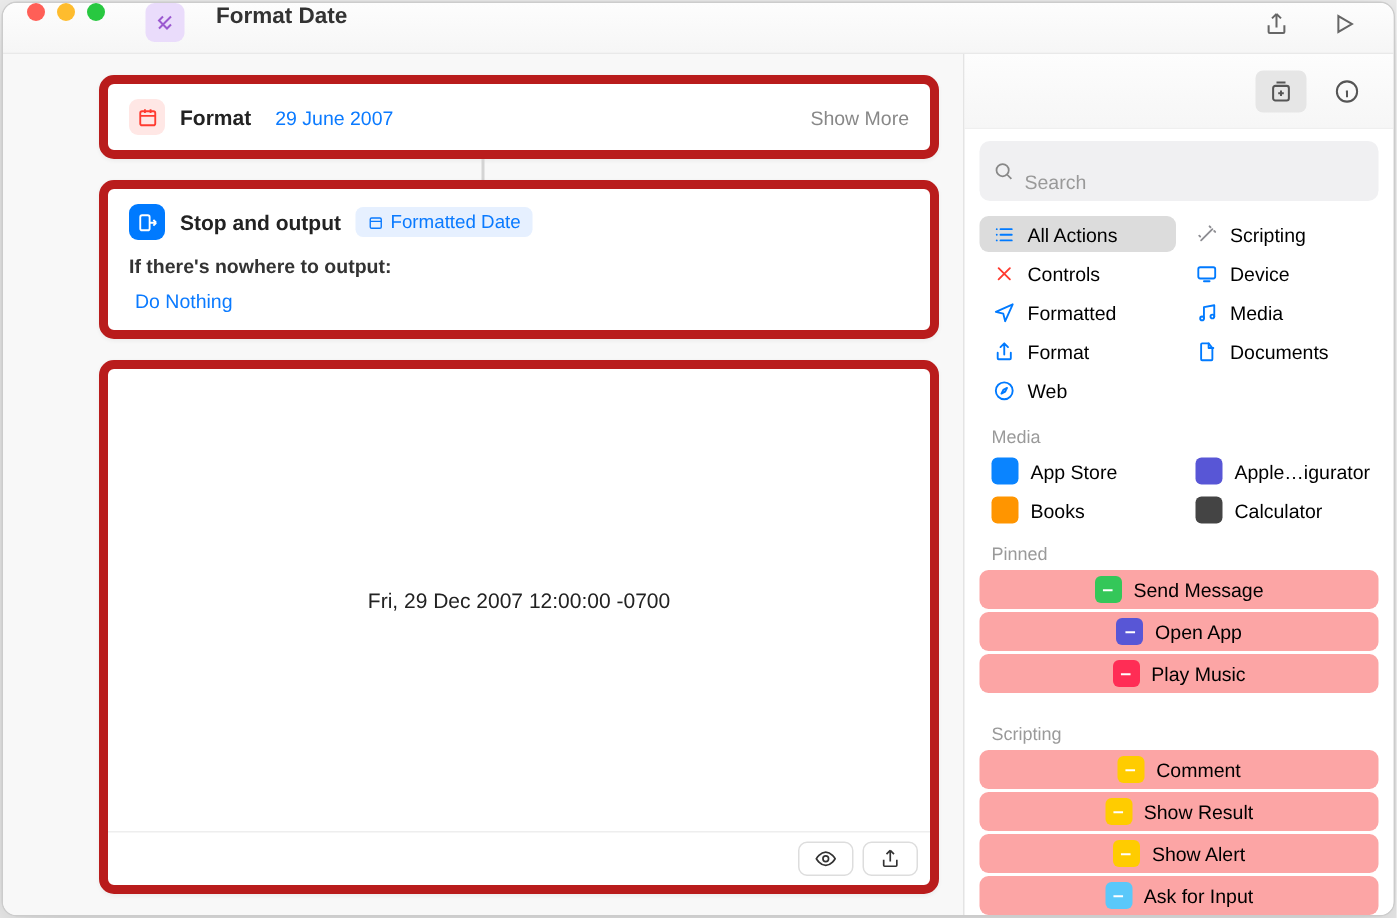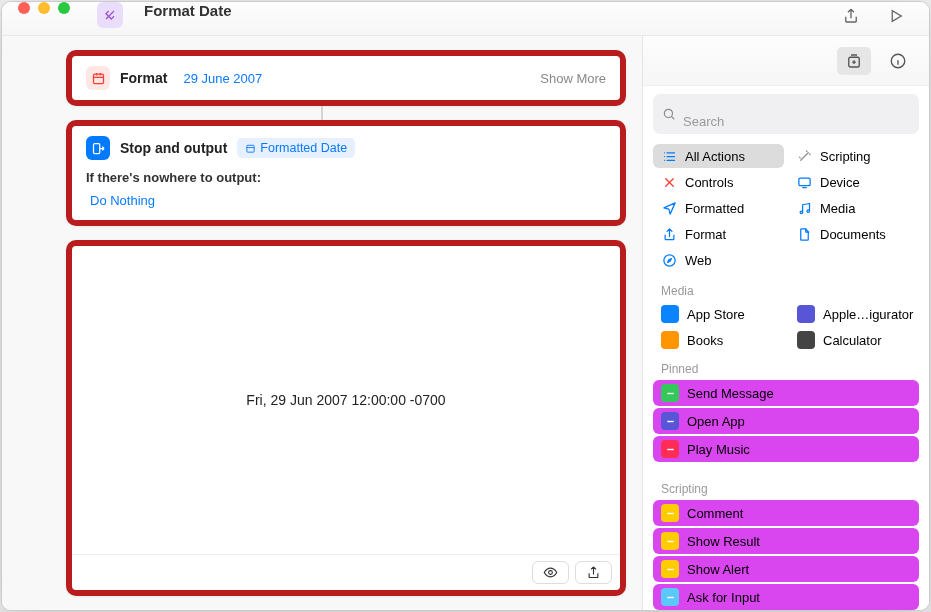--- a/index.html
+++ b/index.html
@@ -206,21 +206,21 @@
       display: flex; align-items: center; justify-content: center;
       color: #fff; font-size: 11px;
       flex-shrink: 0;
     }
 
     .action-list { padding: 0 10px 8px 10px; }
     .action-item {
       display: flex; align-items: center; gap: 8px;
       padding: 4px 8px; border-radius: 6px;
       font-size: 13px; cursor: default;
-      background: #d946ef; margin-bottom: 2px;
+      background: #fca5a5; margin-bottom: 2px; justify-content: center;
     }
     .aicon {
       width: 18px; height: 18px; border-radius: 4px;
       display: flex; align-items: center; justify-content: center;
       flex-shrink: 0;
     }
     .aicon svg { width: 11px; height: 11px; }
 
     .scroll-region {
       flex: 1; overflow-y: hidden;
@@ -295,21 +295,21 @@
           </span>
         </div>
         <div class="subsection">
           <div class="label">If there's nowhere to output:</div>
           <div class="option">Do Nothing</div>
         </div>
       </div>
 
       <div class="card result-card">
         <div class="result-body">
-          <span>Fri, 29 Jun 2007 12:00:00 -0700</span>
+          <span>Fri, 29 Dec 2007 12:00:00 -0700</span>
         </div>
         <div class="result-footer">
           <div class="pillbtn">
             <svg viewBox="0 0 24 24" fill="none" stroke="#333" stroke-width="1.8">
                 <path d="M2 12s4-7 10-7 10 7 10 7-4 7-10 7S2 12 2 12z"></path>
                 <circle cx="12" cy="12" r="3"></circle>
               </svg>
           </div>
           <div class="pillbtn">
             <svg viewBox="0 0 24 24" fill="none" stroke="#333" stroke-width="1.8">

